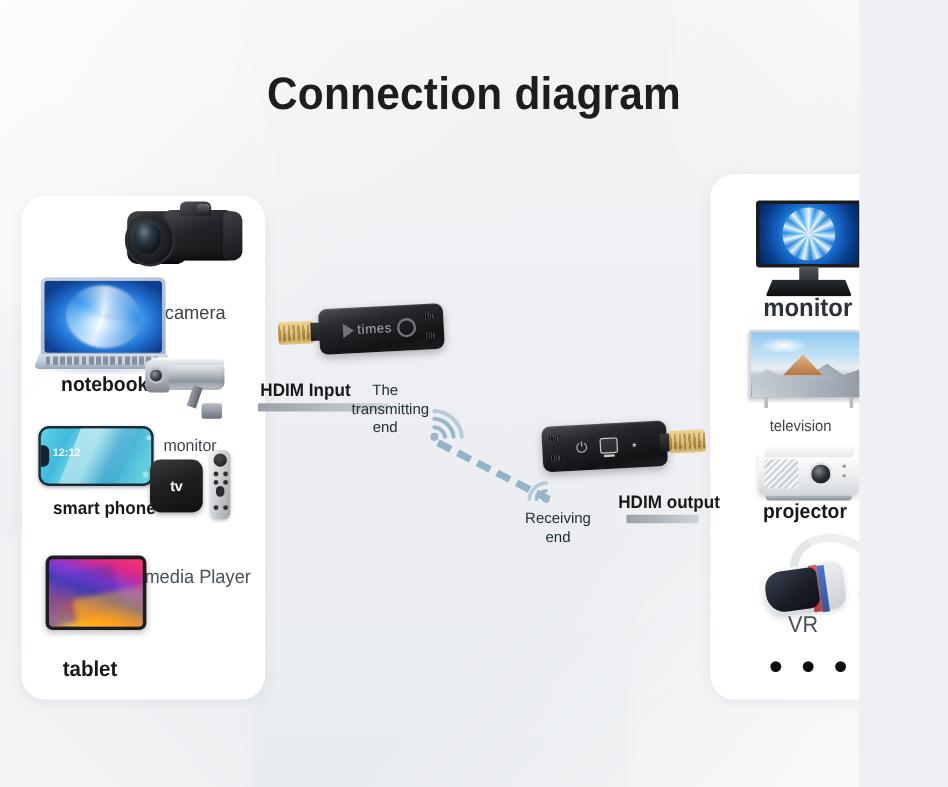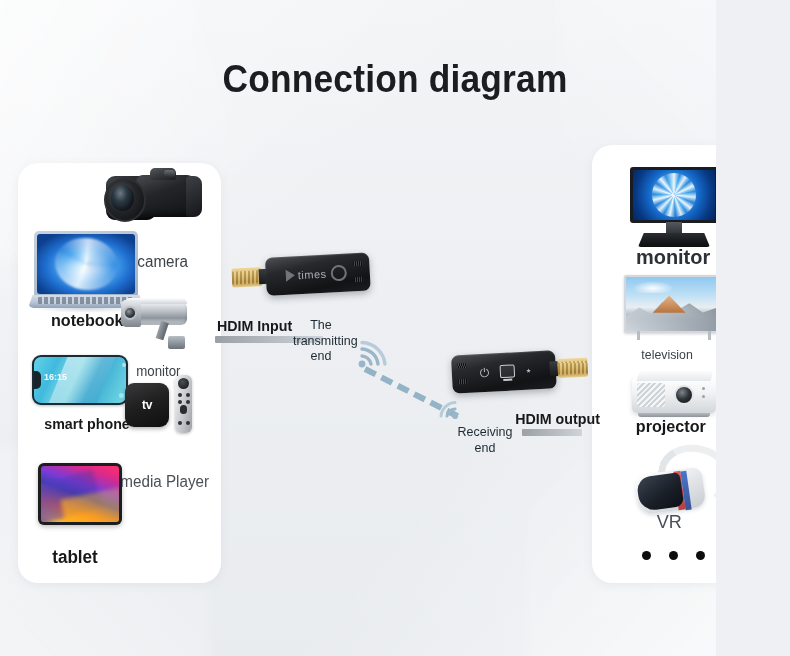--- a/index.html
+++ b/index.html
@@ -535,21 +535,21 @@
       <div class="cc-arm"></div>
       <div class="cc-mount"></div>
     </div>
     <div class="device-label" style="left:117px; top:200px; font-size:14px; color:#3d4348;">monitor</div>
 
     <div class="device" style="left:14px; top:192px; width:100px; height:52px;">
       <div class="ph-frame">
         <div class="ph-screen"></div>
       </div>
       <div class="ph-notch"></div>
-      <div class="ph-time">16:15</div>
+      <div class="ph-time">12:12</div>
       <div class="ph-cam"></div>
       <div class="ph-cam2"></div>
     </div>
     <div class="device-label" style="left:24px; top:252px; font-size:15px; font-weight:700;">smart phone</div>
 
     <div class="device" style="left:107px; top:212px; width:74px; height:62px;">
       <div class="atv-box"></div>
       <div class="atv-logo">tv</div>
       <div class="atv-remote"></div>
       <div class="atv-pad"></div>
@@ -666,15 +666,15 @@
     <div class="dg-glyph" style="left:28px; top:13px;">⏻</div>
     <div class="dg-icon" style="left:48px; top:12px;"></div>
     <div class="dg-glyph" style="left:73px; top:13px;">⋆</div>
     <div class="dg-hdmi-neck" style="left:98px;"></div>
     <div class="dg-hdmi" style="left:106px;"></div>
   </div>
 
   <div class="conn-label" style="left:513px; top:410px; font-size:15px; font-weight:700;">HDIM output</div>
   <div class="bar" style="left:522px; top:429px; width:60px;"></div>
 
-  <div class="sub-label" style="left:450px; top:425px; width:70px; font-size:12.5px;">Receiving end</div>
+  <div class="sub-label" style="left:430px; top:425px; width:70px; font-size:12.5px;">Receiving end</div>
 
 </div>
 
 </body></html>

